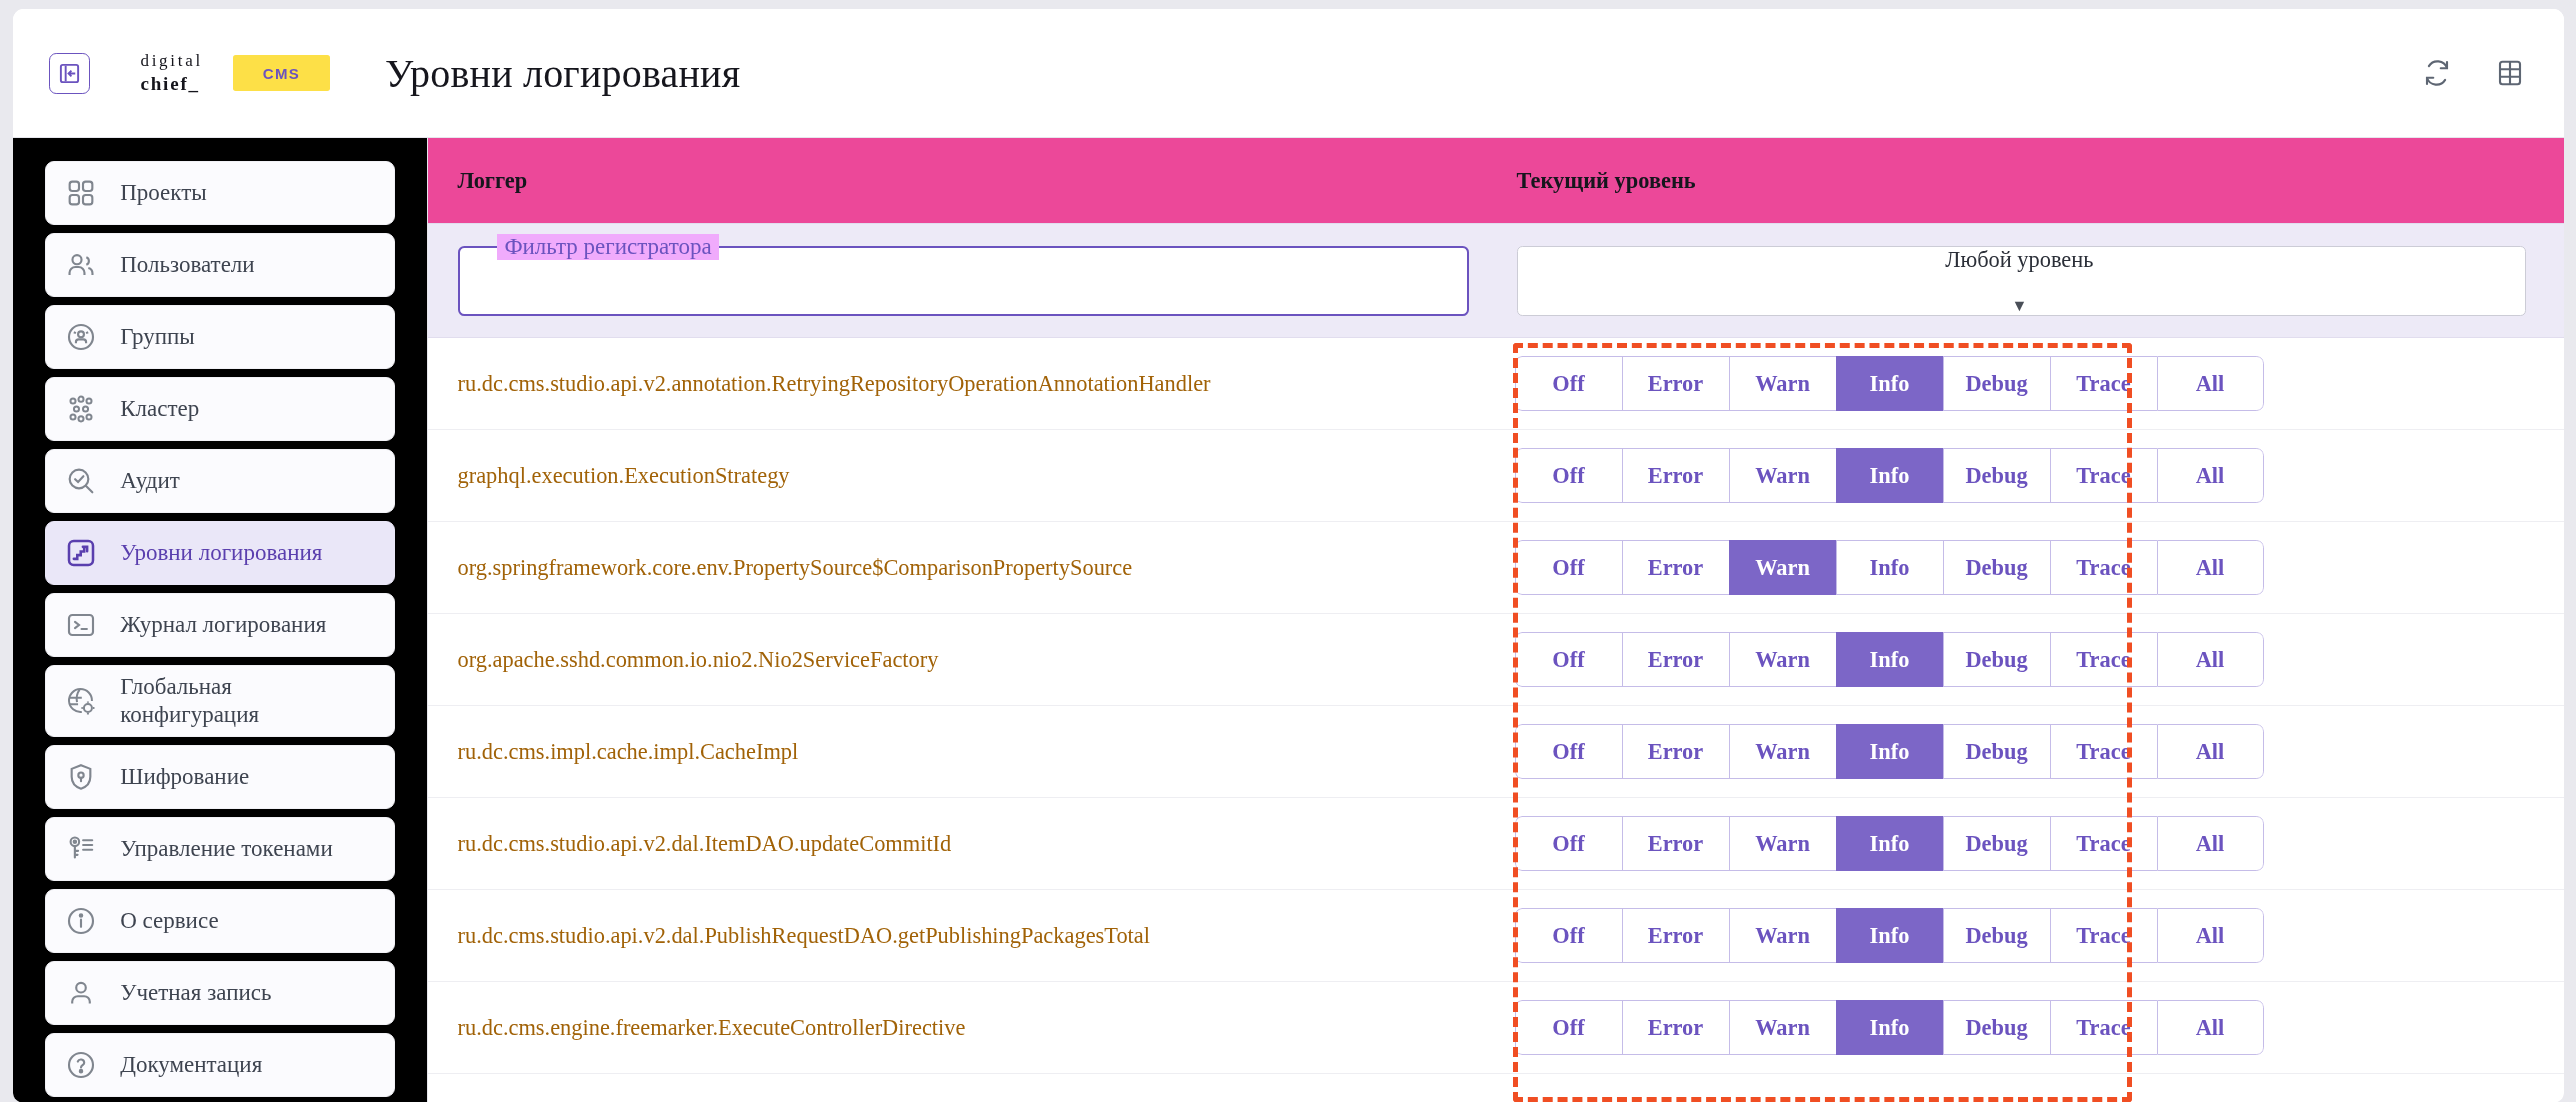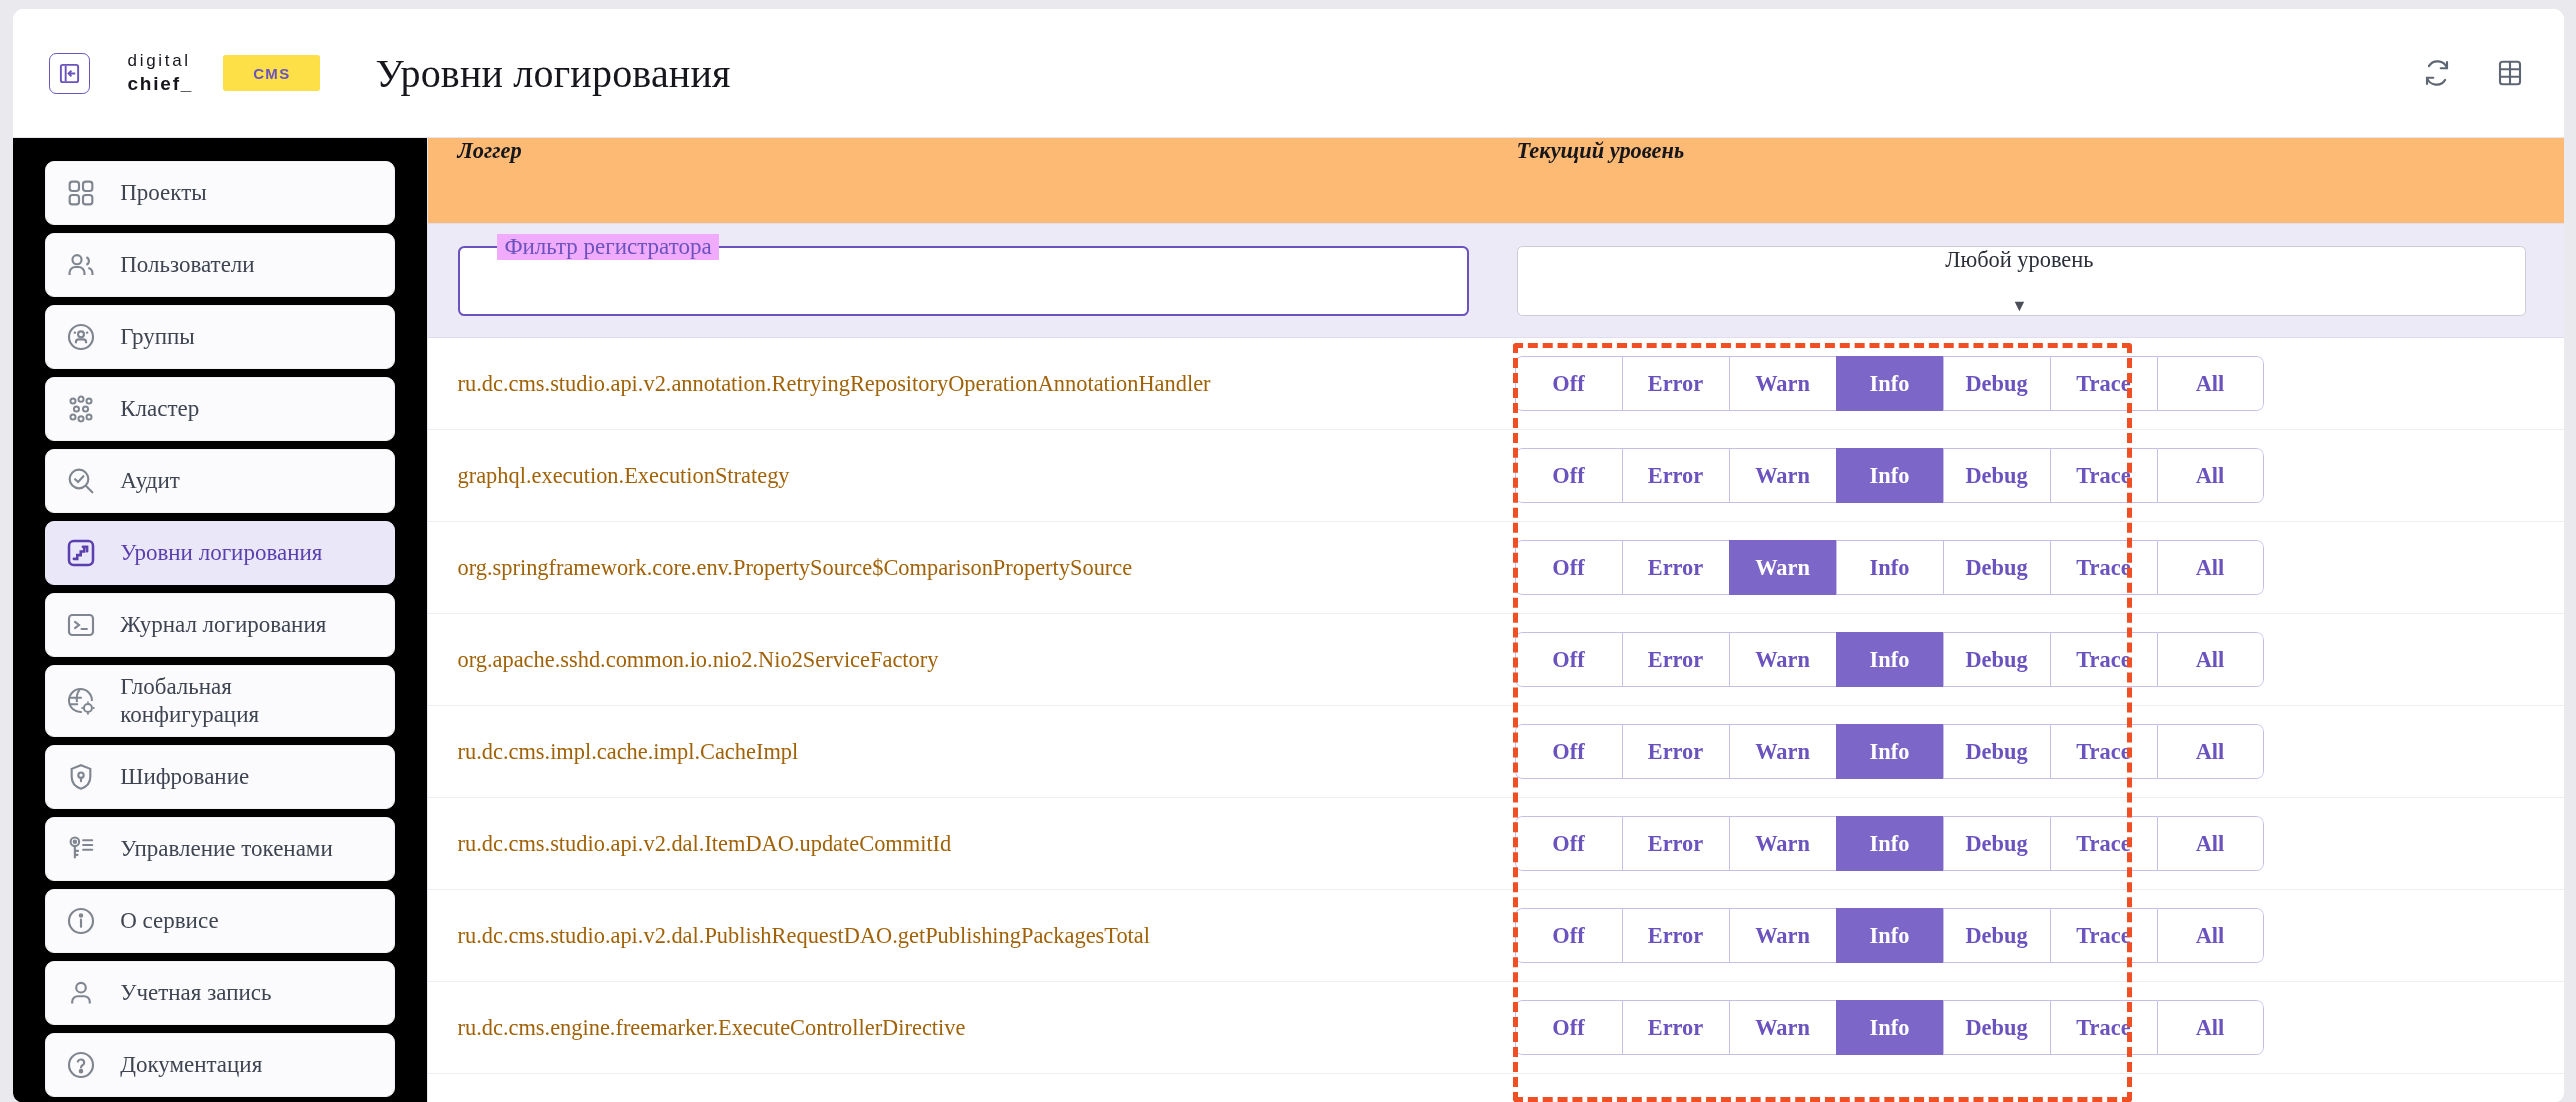--- a/index.html
+++ b/index.html
@@ -38,22 +38,22 @@
   }
   .collapse-btn {
     width: 41px; height: 41px;
     border: 1.8px solid #6b53bf;
     border-radius: 7.2px;
     display: flex; align-items: center; justify-content: center;
     color: #6b53bf;
     flex: 0 0 auto;
   }
   .brand {
-    margin-left: 38px;
-    font-family: Liberation Sans, sans-serif;
+    margin-left: 51px;
+    font-family: Liberation Serif, serif;
     line-height: 1.22;
     color: #15151c;
     flex: 0 0 auto;
   }
   .brand-line1 { font-size: 17px; letter-spacing: 2.7px; }
   .brand-line2 { font-size: 19px; letter-spacing: 1.8px; font-weight: 700; }
   .brand-chip {
     margin-left: 30px;
     background: #fde047;
     color: #6b53bf;
@@ -109,25 +109,25 @@
     color: #5a3fae;
   }
   .nav-item.active .nav-ico { color: #5a3fae; }
   .nav-label { white-space: pre-line; }
 
   
   .content { flex: 1 1 auto; min-width: 0; display: flex; flex-direction: column; }
 
   .table-head {
     display: flex;
-    background: #fdba74;
+    background: #ec4899;
     height: 86px;
     min-height: 86px;
+    align-items: center;
     border-bottom: 0.9px solid #e1ddee;
-    font-style: italic;
   }
   .col-logger { width: 1064px; min-width: 1064px; padding-left: 30px; }
   .col-level  { flex: 1 1 auto; padding-left: 25px; }
   .th { font-size: 22.4px; font-weight: 700; color: #16161d; }
 
   .filter-row {
     display: flex;
     align-items: center;
     background: #edeaf7;
     height: 114px;

